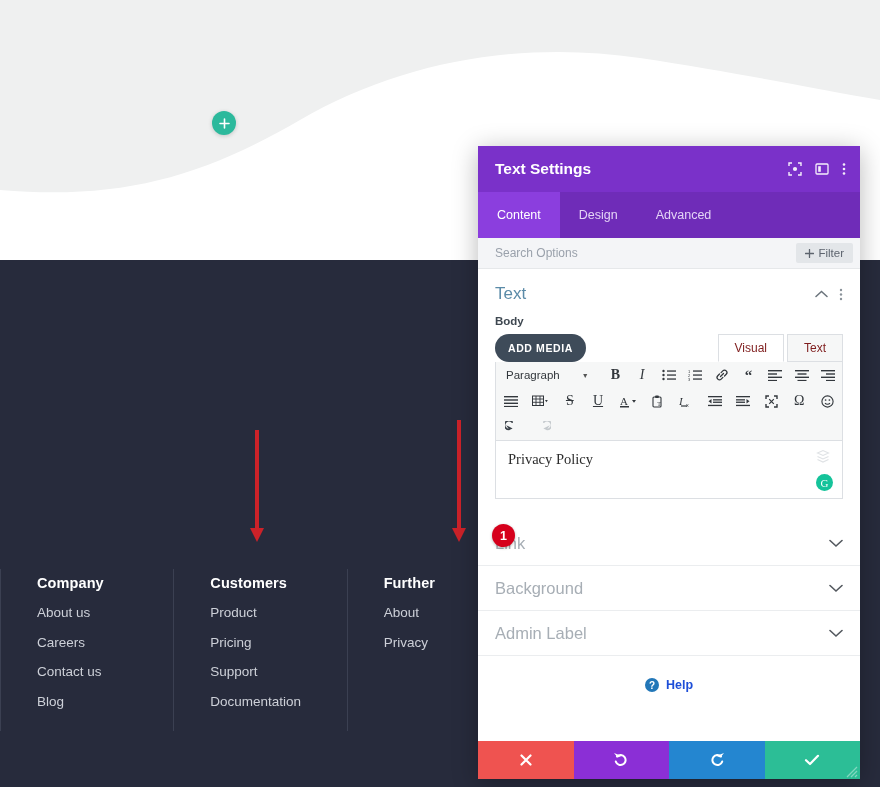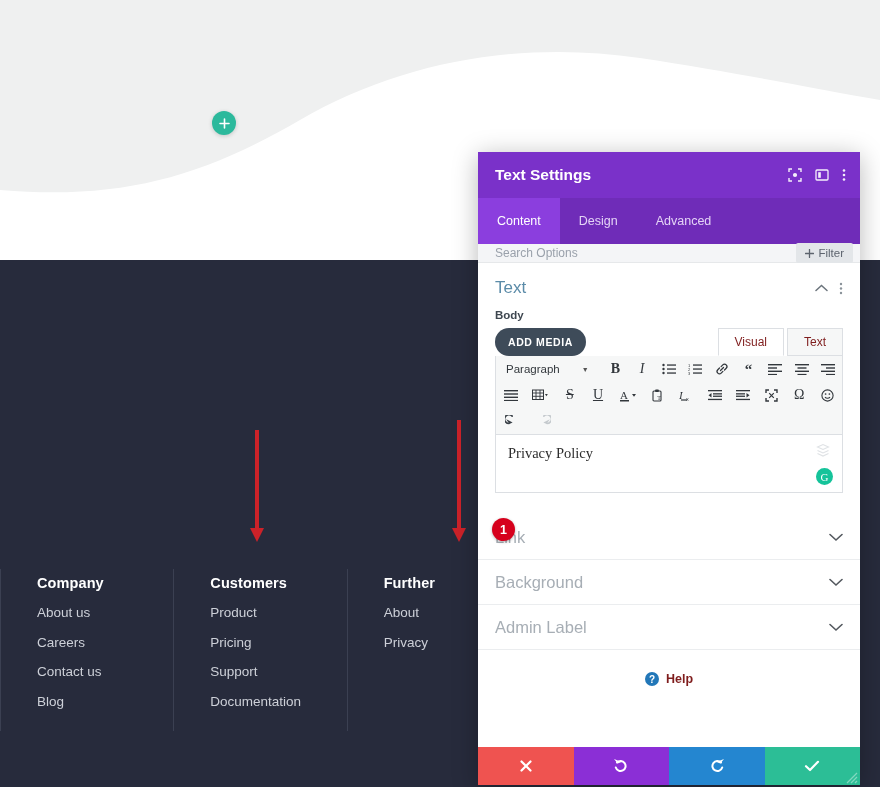--- a/index.html
+++ b/index.html
@@ -57,21 +57,21 @@
   .fcol a {
     display: block; font-size: 13.5px; color: #cdd0d8;
     text-decoration: none; margin-bottom: 14.5px;
   }
 
   
   .arrow { position: absolute; z-index: 6; }
 
   
   .modal {
-    position: absolute; left: 478px; top: 152px;
+    position: absolute; left: 478px; top: 146px;
     width: 382px; height: 633px;
     background: #ffffff;
     box-shadow: 0 4px 24px rgba(0,0,0,.28);
     display: flex; flex-direction: column;
     z-index: 10; overflow: hidden;
   }
   .modal-header {
     height: 46px; background: #7a31c9;
     display: flex; align-items: center; padding: 0 14px 0 17px;
     flex: 0 0 auto;
@@ -85,21 +85,21 @@
   .tabs {
     height: 46px; background: #6f2cb8; display: flex; flex: 0 0 auto;
   }
   .tab {
     padding: 0 19px; display: flex; align-items: center;
     color: #e4d4f6; font-size: 12.5px; cursor: pointer;
   }
   .tab.active { background: #8b3ede; color: #fff; }
 
   .search-bar {
-    height: 19px; background: #f4f5f7; border-bottom: 1px solid #e6e8ea;
+    height: 31px; background: #f4f5f7; border-bottom: 1px solid #e6e8ea;
     display: flex; align-items: center; padding: 0 7px 0 17px; flex: 0 0 auto;
   }
   .search-bar input {
     flex: 1; border: none; background: transparent; outline: none;
     font-size: 12px; color: #6a7280;
     font-family: "Liberation Sans", sans-serif;
   }
   .search-bar input::placeholder { color: #9aa1ab; }
   .filter-btn {
     background: #e3e6e9; color: #5d646e; font-size: 11.5px;
@@ -185,21 +185,21 @@
 
   .help-row {
     display: flex; align-items: center; justify-content: center;
     gap: 7px; padding-top: 22px;
   }
   .help-ic {
     width: 14px; height: 14px; border-radius: 50%; background: #2277b8;
     color: #fff; font-size: 10px; font-weight: bold;
     display: flex; align-items: center; justify-content: center;
   }
-  .help-txt { font-size: 12.5px; color: #7f1d1d; font-weight: bold; }
+  .help-txt { font-size: 12.5px; color: #1d4ed8; font-weight: bold; }
 
   .actions { height: 38px; display: flex; flex: 0 0 auto; position: relative; }
   .act {
     flex: 1; display: flex; align-items: center; justify-content: center;
     cursor: pointer; color: #fff;
   }
   .resize-h {
     position: absolute; right: 2px; bottom: 1px;
     width: 14px; height: 14px; opacity: .45;
   }

